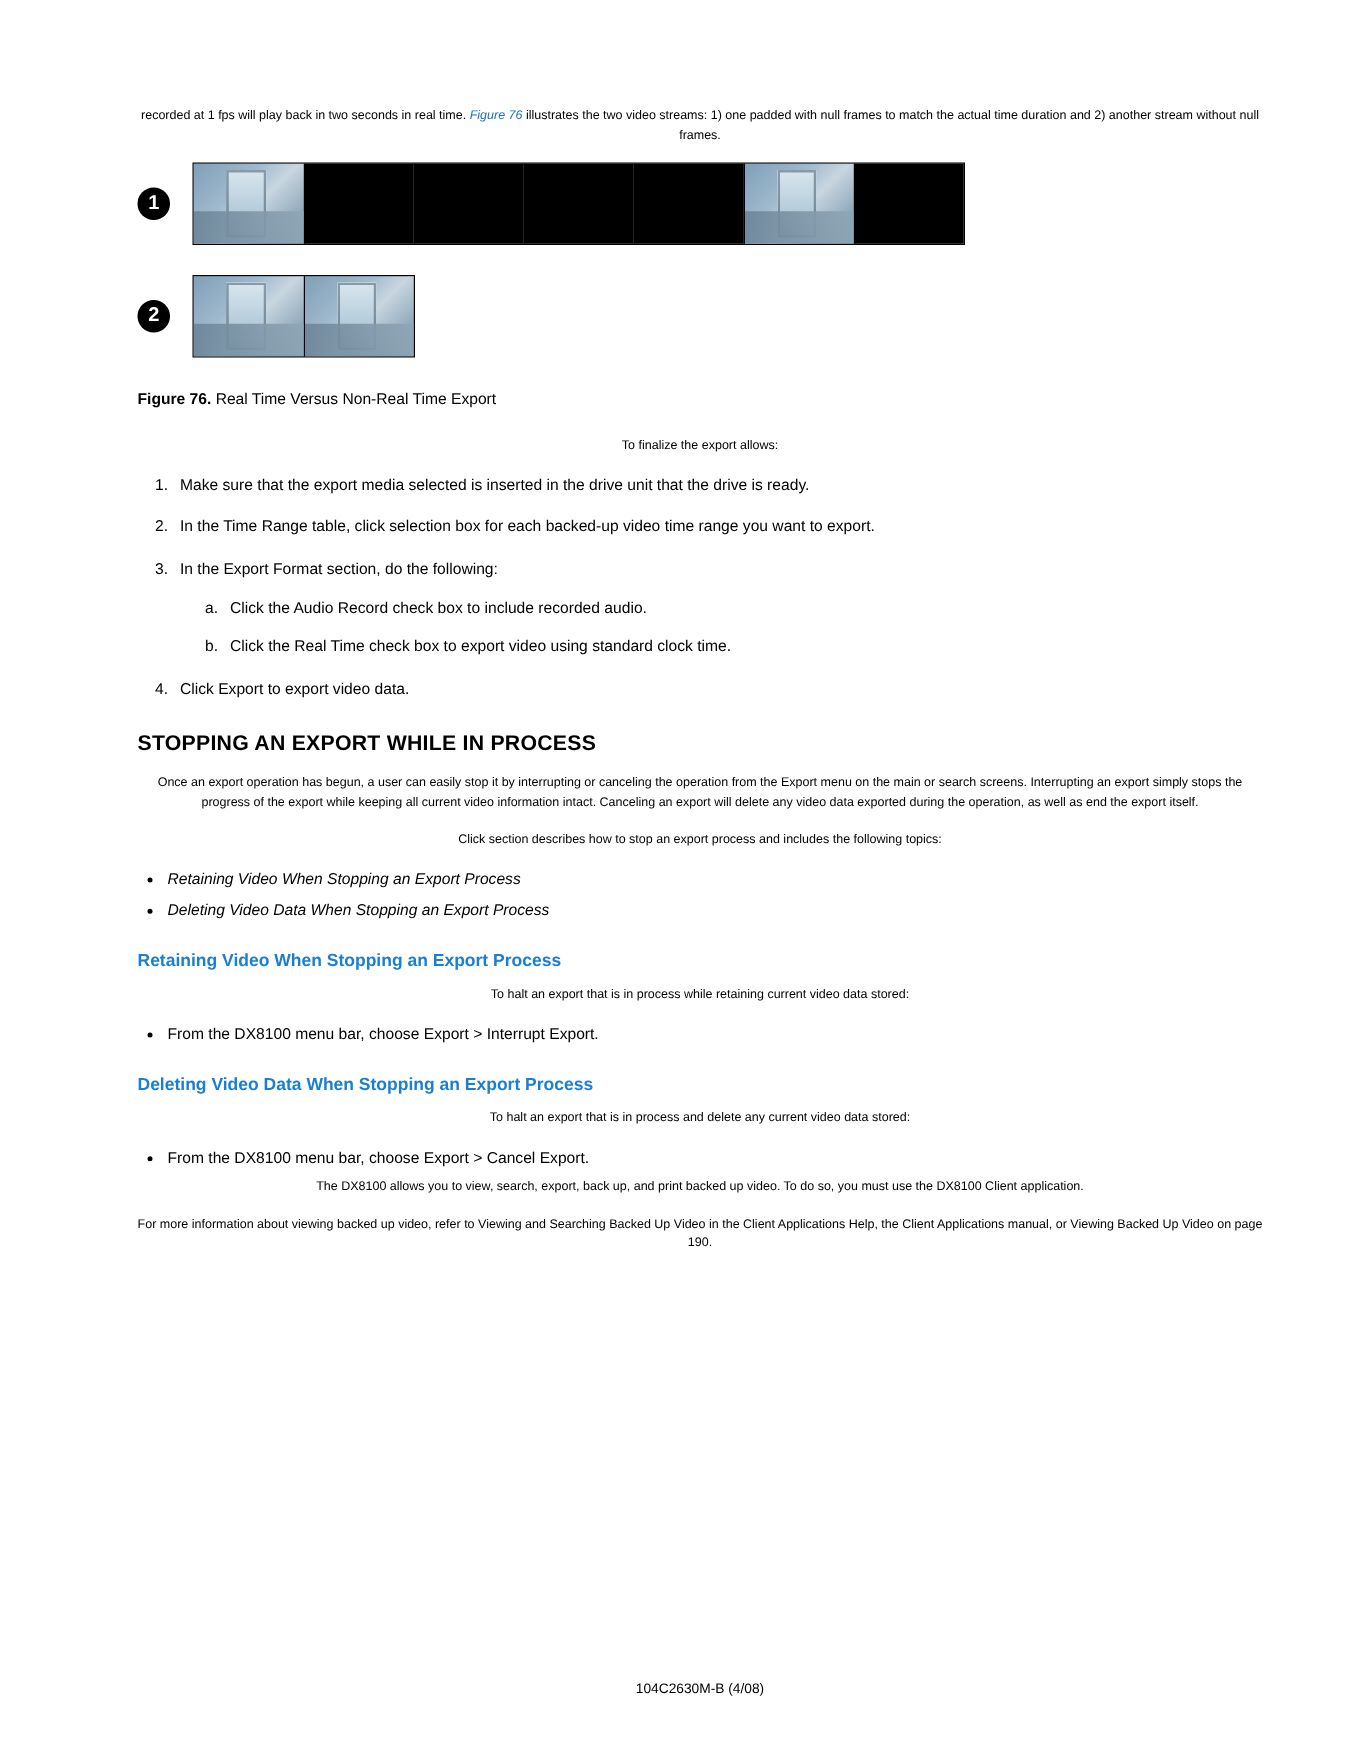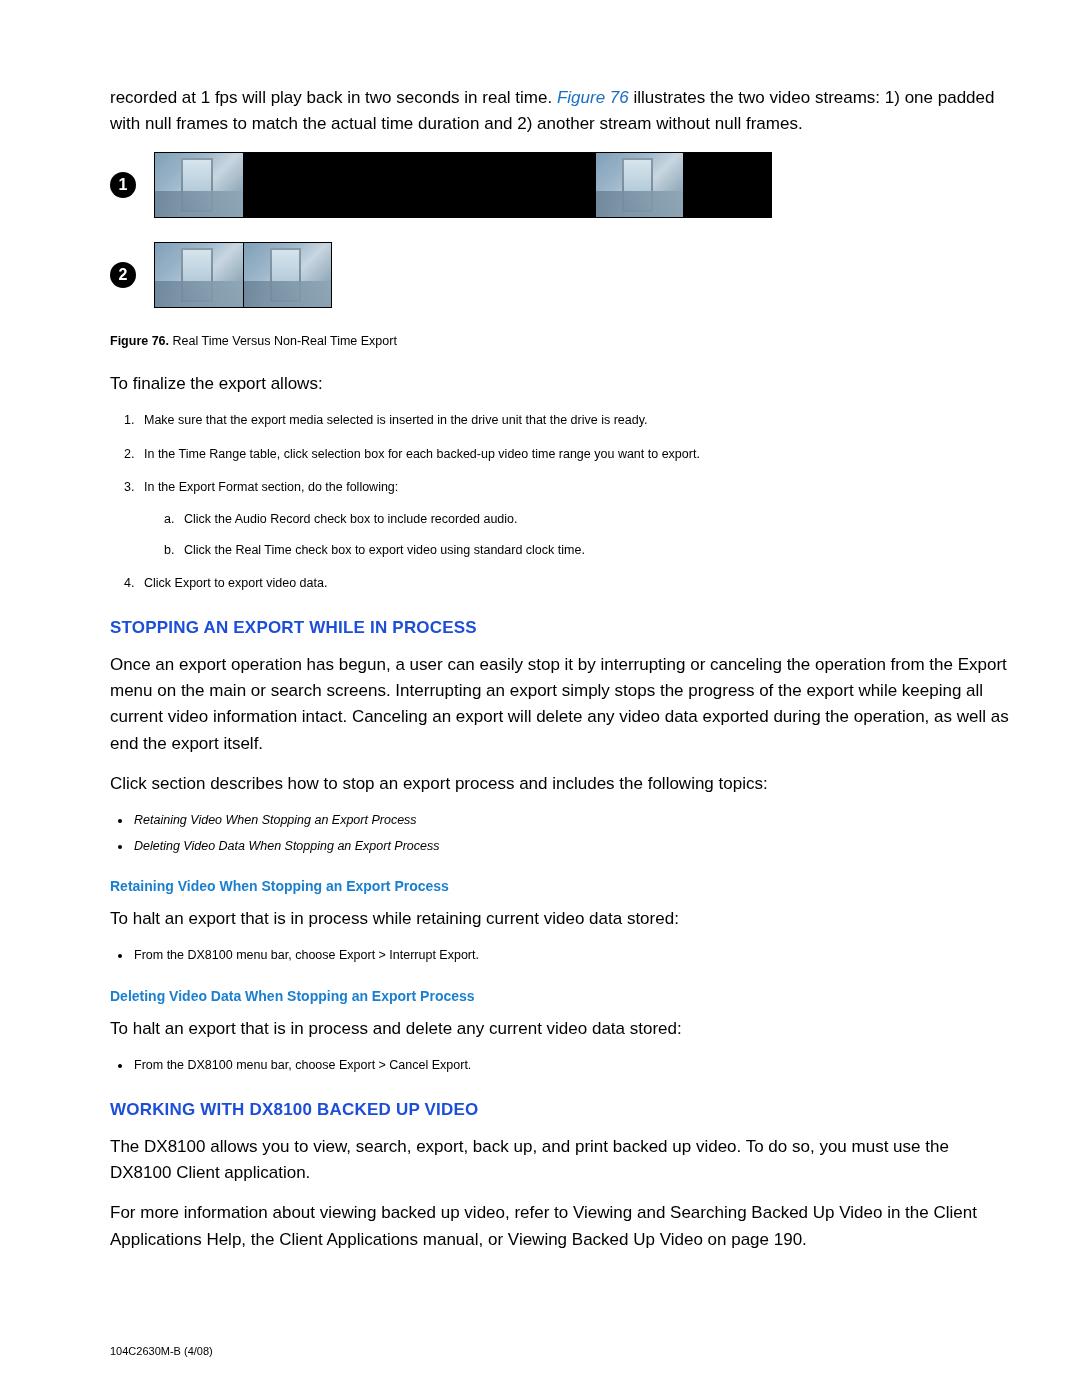--- a/index.html
+++ b/index.html
@@ -3,21 +3,21 @@
 <meta charset="utf-8">
 <style>
   * { box-sizing: border-box; margin: 0; padding: 0; }
   html, body { width: 1080px; height: 1397px; background: #ffffff; font-family: Arial, Helvetica, sans-serif; color: #000; }
   .page {
     width: 1080px;
     height: 1397px;
     padding: 85px 70px 55px 110px;
     position: relative;
   }
-  p { font-size: 17px; line-height: 1.55; }
+  p { font-size: 10px; line-height: 1.55; text-align: center; }
   .intro { margin-bottom: 18px; }
   .intro a { color: #1a6fc2; font-style: italic; text-decoration: none; }
   .figure-row {
     display: flex;
     align-items: center;
     gap: 18px;
     margin-bottom: 24px;
   }
   .num-badge {
     width: 26px; height: 26px;
@@ -89,21 +89,21 @@
     list-style: lower-alpha;
     margin: 12px 0 0 34px;
   }
   ol.sub > li {
     font-size: 12.5px;
     line-height: 1.55;
     padding-left: 6px;
     margin-bottom: 12px;
   }
   h2 {
-    color: #1d4ed8;
+    color: #000000;
     font-size: 17px;
     letter-spacing: 0.2px;
     margin: 24px 0 14px 0;
   }
   h3 {
     color: #1a7fcf;
     font-size: 14px;
     margin: 22px 0 12px 0;
   }
   ul.bullets {
@@ -115,21 +115,21 @@
     line-height: 1.55;
     padding-left: 2px;
     margin-bottom: 6px;
   }
   ul.bullets .italic { font-style: italic; }
   .para { margin-bottom: 14px; }
   .footer {
     position: absolute;
     left: 110px; right: 70px; bottom: 40px;
     display: flex;
-    justify-content: flex-start;
+    justify-content: center;
     font-size: 11px;
   }
   .italic { }
 </style>
 </head>
 <body>
 
 <div class="page">
 
   <p class="intro para">
@@ -197,21 +197,20 @@
   <ul class="bullets">
     <li>From the DX8100 menu bar, choose Export &gt; Interrupt Export.</li>
   </ul>
 
   <h3>Deleting Video Data When Stopping an Export Process</h3>
   <p class="para">To halt an export that is in process and delete any current video data stored:</p>
   <ul class="bullets">
     <li>From the DX8100 menu bar, choose Export &gt; Cancel Export.</li>
   </ul>
 
-  <h2>WORKING WITH DX8100 BACKED UP VIDEO</h2>
   <p class="para">The DX8100 allows you to view, search, export, back up, and print backed up video. To do so, you must use the DX8100 Client application.</p>
   <p class="para">
     <span>For more information about viewing backed up video, refer to </span><span class="italic">Viewing and Searching Backed Up Video</span><span> in the Client Applications Help, the Client Applications manual, or </span><span class="italic">Viewing Backed Up Video</span><span> on page 190.</span>
   </p>
 
   <div class="footer">
     <span>104</span>
     <span>C2630M-B (4/08)</span>
   </div>
 

